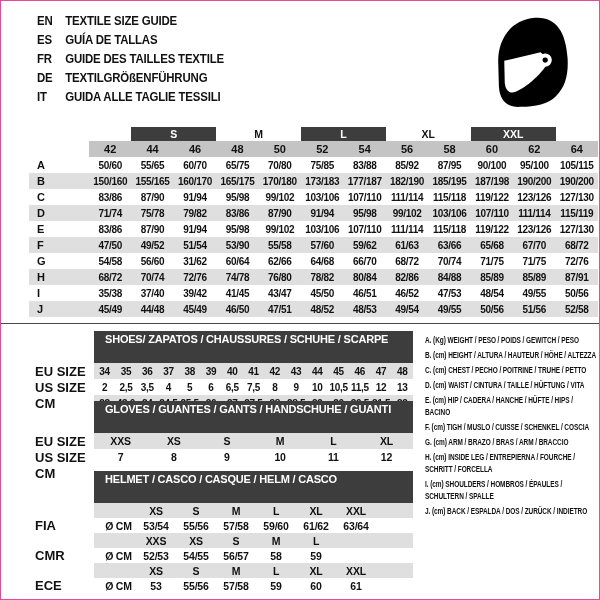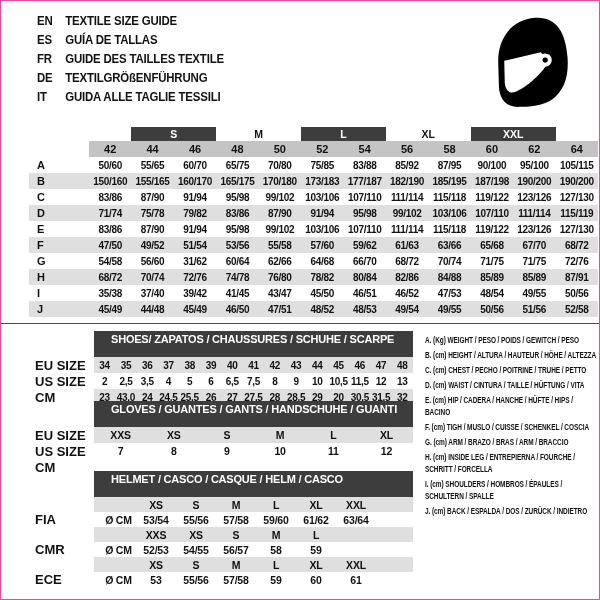--- a/index.html
+++ b/index.html
@@ -39,21 +39,21 @@
   .main-tbl .tcell{font-size:10px;letter-spacing:-0.3px;}
 
   .divider{position:absolute;left:0;top:322px;width:600px;height:1px;background:#4a4a4a;}
 
   
   .sub{position:absolute;left:28px;width:384px;}
   .sub .tlabel{width:65px;font-size:13px;}
   .sub .trow.stripe .tband{background:#dfdfdf;}
   .sub-head{display:flex;}
   .sub-head .head-spacer{width:65px;}
-  .sub-head .bar{flex:1;background:#3d3d3d;color:#fff;font-weight:bold;font-size:11px;height:26px;line-height:17px;padding-left:17px;box-sizing:border-box;letter-spacing:-0.2px;white-space:nowrap;}
+  .sub-head .bar{flex:1;background:#3d3d3d;color:#fff;font-weight:bold;font-size:11px;height:32px;line-height:17px;padding-left:11px;box-sizing:border-box;letter-spacing:-0.2px;white-space:nowrap;}
 
   .shoes-tbl{top:330px;}
   .shoes-tbl .trow{height:16px;}
   .shoes-tbl .tband{grid-template-columns:repeat(15,1fr);}
   .shoes-tbl .tcell{font-size:10px;letter-spacing:-0.3px;}
 
   .gloves-tbl{top:400px;}
   .gloves-tbl .trow{height:16px;}
   .gloves-tbl .tband{grid-template-columns:repeat(6,1fr);}
   .gloves-tbl .tcell{font-size:10.5px;letter-spacing:-0.2px;}
@@ -212,21 +212,21 @@
           <span class="tcell">123/126</span>
           <span class="tcell">127/130</span>
         </div>
       </div>
       <div class="trow stripe">
         <span class="tlabel">F</span>
         <div class="tband">
           <span class="tcell">47/50</span>
           <span class="tcell">49/52</span>
           <span class="tcell">51/54</span>
-          <span class="tcell">53/56</span>
+          <span class="tcell">53/90</span>
           <span class="tcell">55/58</span>
           <span class="tcell">57/60</span>
           <span class="tcell">59/62</span>
           <span class="tcell">61/63</span>
           <span class="tcell">63/66</span>
           <span class="tcell">65/68</span>
           <span class="tcell">67/70</span>
           <span class="tcell">68/72</span>
         </div>
       </div>

